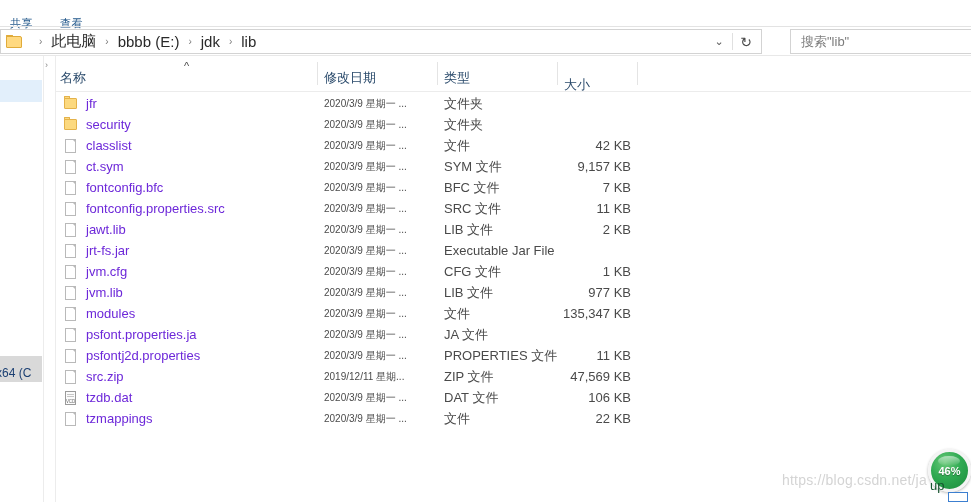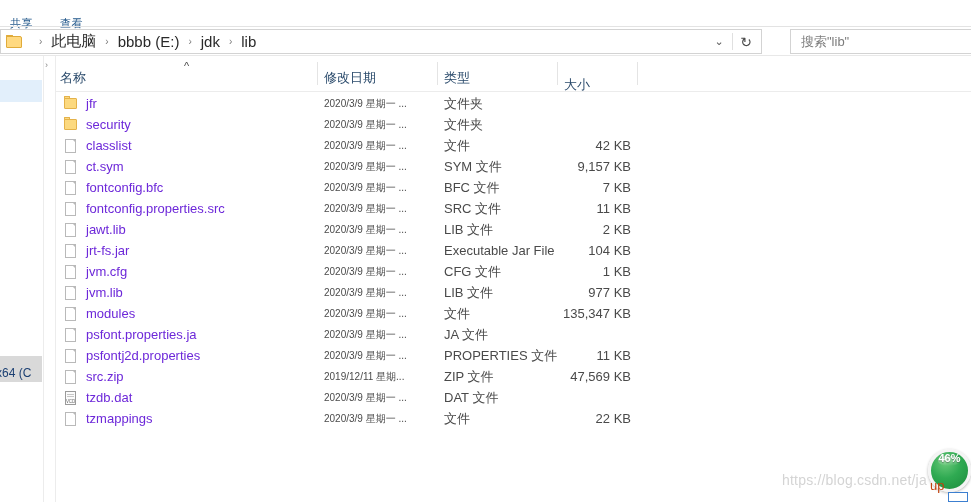--- a/index.html
+++ b/index.html
@@ -217,34 +217,34 @@
     user-select: none; letter-spacing: .2px;
   }
 
   
   .badge {
     position: absolute; left: 928px; top: 449px; width: 43px; height: 43px;
     border-radius: 50%;
     background: radial-gradient(circle at 38% 28%, #6ac97a 0%, #2faa52 45%, #1b8a3c 100%);
     border: 3px solid #f4f4f4;
     box-shadow: 0 1px 3px rgba(0,0,0,.3);
-    display: flex; justify-content: center;
+    display: flex; align-items: center; justify-content: center;
   }
   .badge-gloss {
     position: absolute; left: 7px; top: 4px; width: 22px; height: 10px;
     border-radius: 50%;
     background: linear-gradient(180deg, rgba(255,255,255,.55), rgba(255,255,255,0));
   }
   .badge-txt {
     position: relative; font-size: 11px; color: #ffffff; font-weight: bold;
     text-shadow: 0 1px 1px rgba(0,0,0,.35);
   }
   .badge-sub {
     position: absolute; left: 930px; top: 478px;
-    font-size: 13px; color: #c2410c; user-select: none;
+    font-size: 13px; color: #14532d; user-select: none;
   }
   .badge-chip {
     position: absolute; left: 948px; top: 492px; width: 20px; height: 10px;
     border: 1px solid #3c7fd0; background: #ffffff;
   }
 </style>
 </head>
 <body>
 
 <div id="root">
@@ -396,21 +396,20 @@
         <div class="row">
           <span class="cell-name">
             <span class="ico file">
               <span class="fp"></span>
               <span class="fc"></span>
             </span>
             <span class="nm">jrt-fs.jar</span>
           </span>
           <span class="cell-date">2020/3/9 星期一 ...</span>
           <span class="cell-type">Executable Jar File</span>
-          <span class="cell-size">104 KB</span>
         </div>
         <div class="row">
           <span class="cell-name">
             <span class="ico file">
               <span class="fp"></span>
               <span class="fc"></span>
             </span>
             <span class="nm">jvm.cfg</span>
           </span>
           <span class="cell-date">2020/3/9 星期一 ...</span>
@@ -481,20 +480,21 @@
             <span class="ico dat">
               <span class="fp"></span>
               <span class="ln l1"></span>
               <span class="ln l2"></span>
               <span class="lbl">VCD</span>
             </span>
             <span class="nm">tzdb.dat</span>
           </span>
           <span class="cell-date">2020/3/9 星期一 ...</span>
           <span class="cell-type">DAT 文件</span>
+          <span class="cell-size">106 KB</span>
         </div>
         <div class="row">
           <span class="cell-name">
             <span class="ico file">
               <span class="fp"></span>
               <span class="fc"></span>
             </span>
             <span class="nm">tzmappings</span>
           </span>
           <span class="cell-date">2020/3/9 星期一 ...</span>

